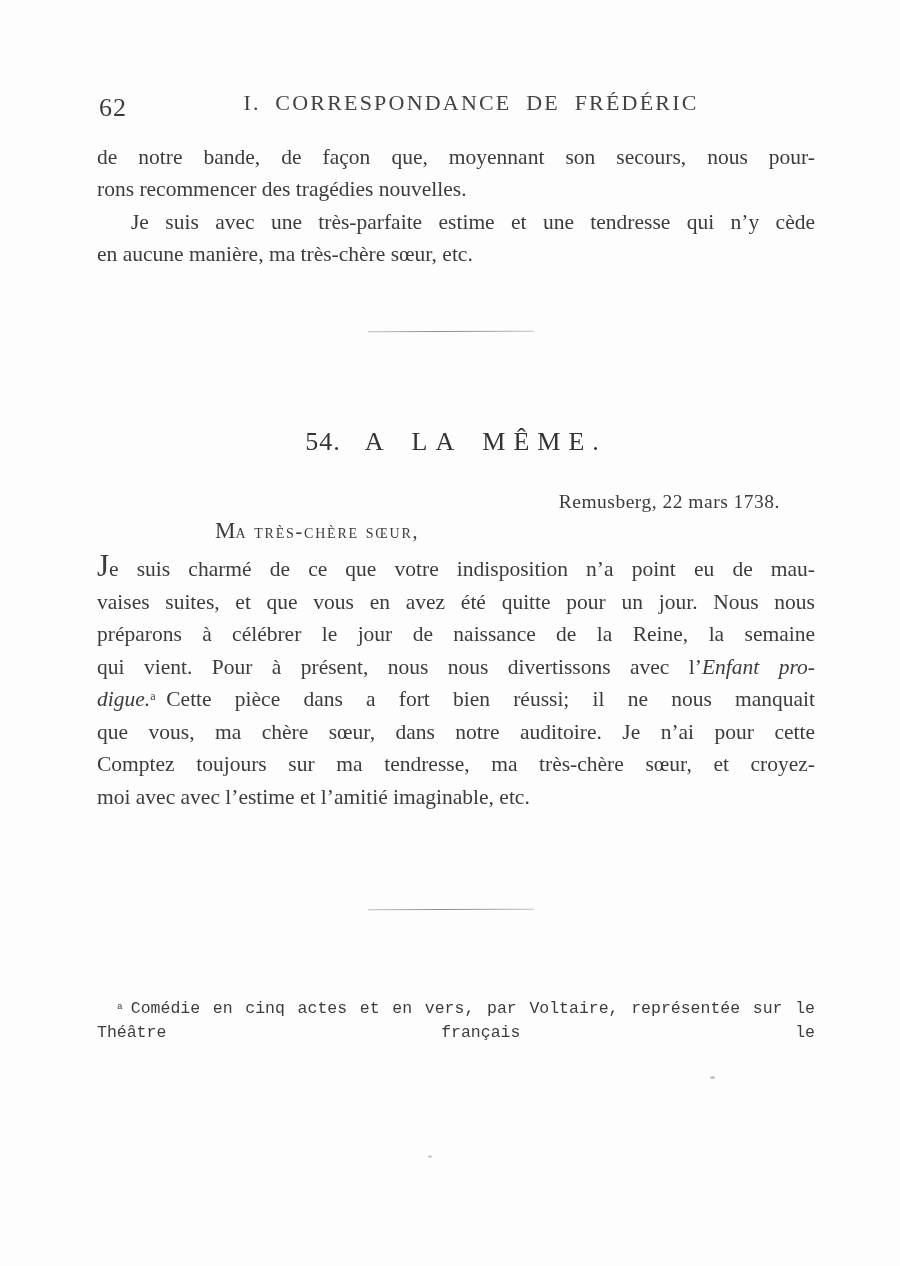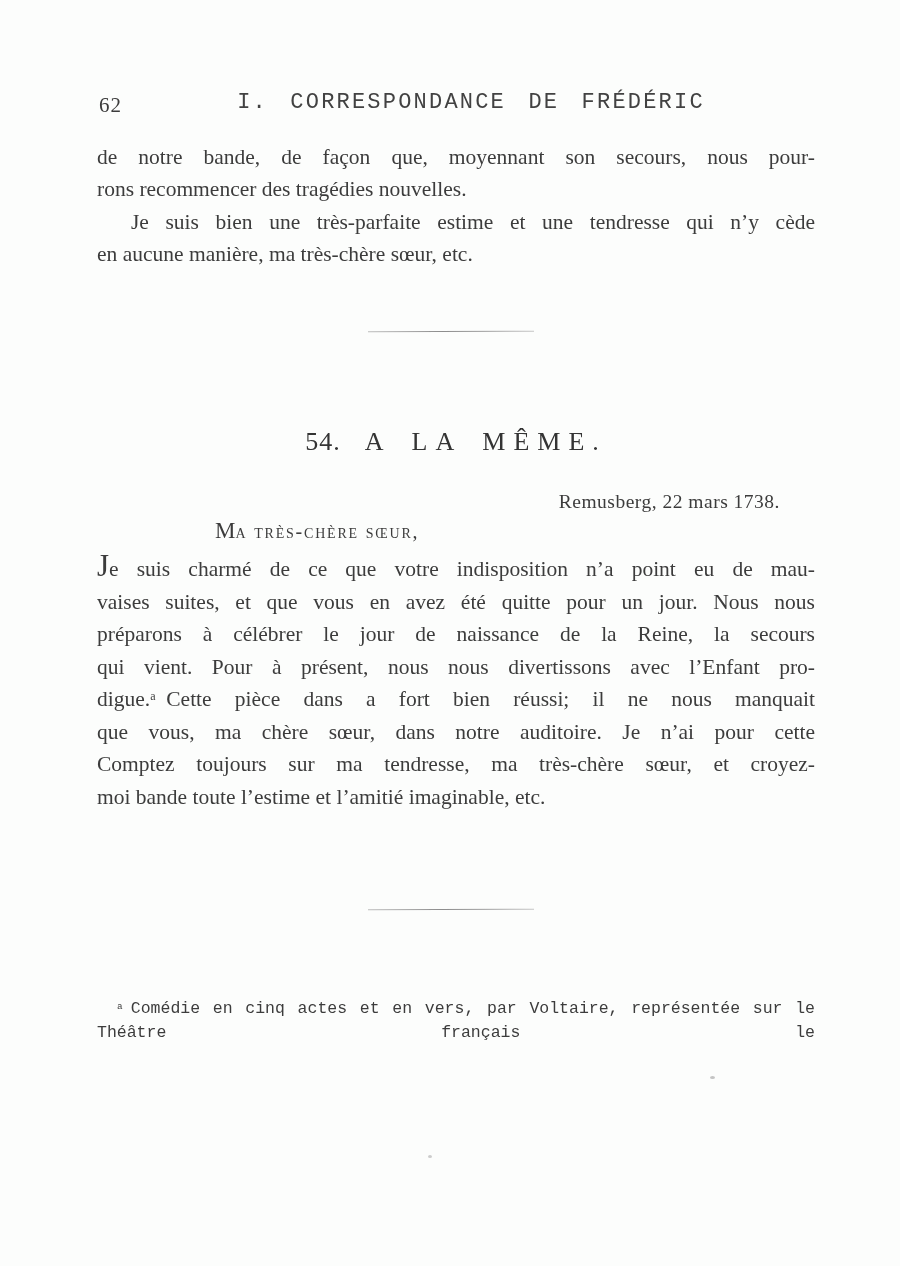--- a/index.html
+++ b/index.html
@@ -8,37 +8,37 @@
   html,body{margin:0;padding:0;background:#fff;}
   .page{
     position:relative; width:900px; height:1266px;
     background:var(--paper);
     font-family:"Liberation Serif","DejaVu Serif",serif;
     color:var(--ink);
     overflow:hidden;
   }
   
   .running-head{position:absolute; top:90px; left:97px; width:718px; height:30px;}
-  .pagenum{position:absolute; left:2px; top:3px; font-size:21px; letter-spacing:1px;}
+  .pagenum{position:absolute; left:2px; top:3px; font-size:26px; letter-spacing:1px;}
   .running-title{
     text-align:center; font-size:22px; letter-spacing:2.2px; word-spacing:7px;
-    color:#424242; padding-left:30px;font-family:Liberation Mono, monospace;
+    color:#424242; padding-left:30px;
   }
   
   .textblock{position:absolute; left:97px; width:718px;}
   .tline{
     text-align:justify; text-align-last:justify; text-justify:inter-word;
     height:32.5px; line-height:32.5px; white-space:normal;
   }
   .tline.last{text-align-last:left;}
   .opening{top:141px; font-size:21.5px;}
   .opening .tline{height:32.3px; line-height:32.3px;}
   .letter-body{top:553px; font-size:21.5px;}
   .seg{font-style:normal;}
-  .seg-em{}
+  .seg-em{font-style:italic;}
   .seg-sup{font-size:0.56em; vertical-align:0.52em; line-height:0;}
   .seg-initial{font-size:31px; line-height:0;}
   .seg-cap{font-size:23px;}
   .seg-sc{font-variant:small-caps; letter-spacing:1.8px;}
   
   .divider{
     position:absolute; left:368px; width:166px; height:1px;
     background:linear-gradient(to right,#bdbdbd,#8d8d8d 45%,#9e9e9e 70%,#c6c6c6);
   }
   .divider-1{top:331px; transform:rotate(-0.2deg);}
@@ -76,46 +76,46 @@
     <span class="pagenum">62</span>
     <div class="running-title">I. CORRESPONDANCE DE FRÉDÉRIC</div>
   </header>
 
   <section class="textblock opening">
     <div>
         <div class="tline"><span class="seg">de notre bande, de façon que, moyennant son secours, nous pour-</span></div>
         <div class="tline last"><span class="seg">rons recommencer des tragédies nouvelles.</span></div>
       </div>
     <div>
-        <div class="tline" style="text-indent: 34px;"><span class="seg">Je suis bien une très-parfaite estime et une tendresse qui n’y cède</span></div>
+        <div class="tline" style="text-indent: 34px;"><span class="seg">Je suis avec une très-parfaite estime et une tendresse qui n’y cède</span></div>
         <div class="tline last"><span class="seg">en aucune manière, ma très-chère sœur, etc.</span></div>
       </div>
   </section>
 
   <div class="divider divider-1"></div>
 
   <h2 class="letter-heading">
     <span class="letter-num">54.</span><span class="letter-title">A LA MÊME.</span>
   </h2>
 
   <div class="dateline">Remusberg, 22 mars 1738.</div>
 
   <div class="salutation">
       <div class="tline last"><span class="seg seg-cap">M</span><span class="seg seg-sc">a très-chère sœur,</span></div>
     </div>
 
   <section class="textblock letter-body">
       <div class="tline"><span class="seg seg-initial">J</span><span class="seg">e suis charmé de ce que votre indisposition n’a point eu de mau-</span></div>
       <div class="tline"><span class="seg">vaises suites, et que vous en avez été quitte pour un jour. Nous nous</span></div>
-      <div class="tline"><span class="seg">préparons à célébrer le jour de naissance de la Reine, la secours</span></div>
+      <div class="tline"><span class="seg">préparons à célébrer le jour de naissance de la Reine, la semaine</span></div>
       <div class="tline"><span class="seg">qui vient. Pour à présent, nous nous divertissons avec l’</span><span class="seg seg-em">Enfant pro-</span></div>
       <div class="tline"><span class="seg seg-em">digue.</span><span class="seg seg-sup">a</span><span class="seg"> Cette pièce dans a fort bien réussi; il ne nous manquait</span></div>
       <div class="tline"><span class="seg">que vous, ma chère sœur, dans notre auditoire. Je n’ai pour cette</span></div>
       <div class="tline"><span class="seg">Comptez toujours sur ma tendresse, ma très-chère sœur, et croyez-</span></div>
-      <div class="tline last"><span class="seg">moi bande toute l’estime et l’amitié imaginable, etc.</span></div>
+      <div class="tline last"><span class="seg">moi avec avec l’estime et l’amitié imaginable, etc.</span></div>
     </section>
 
   <div class="divider divider-2"></div>
 
   <footer class="textblock footnote">
       <div class="tline" style="text-indent: 20px;"><span class="seg seg-sup">a</span><span class="seg"> Comédie en cinq actes et en vers, par Voltaire, représentée sur le Théâtre français le</span></div>
     </footer>
 
   <span class="speck speck-1"></span>
   <span class="speck speck-2"></span>

